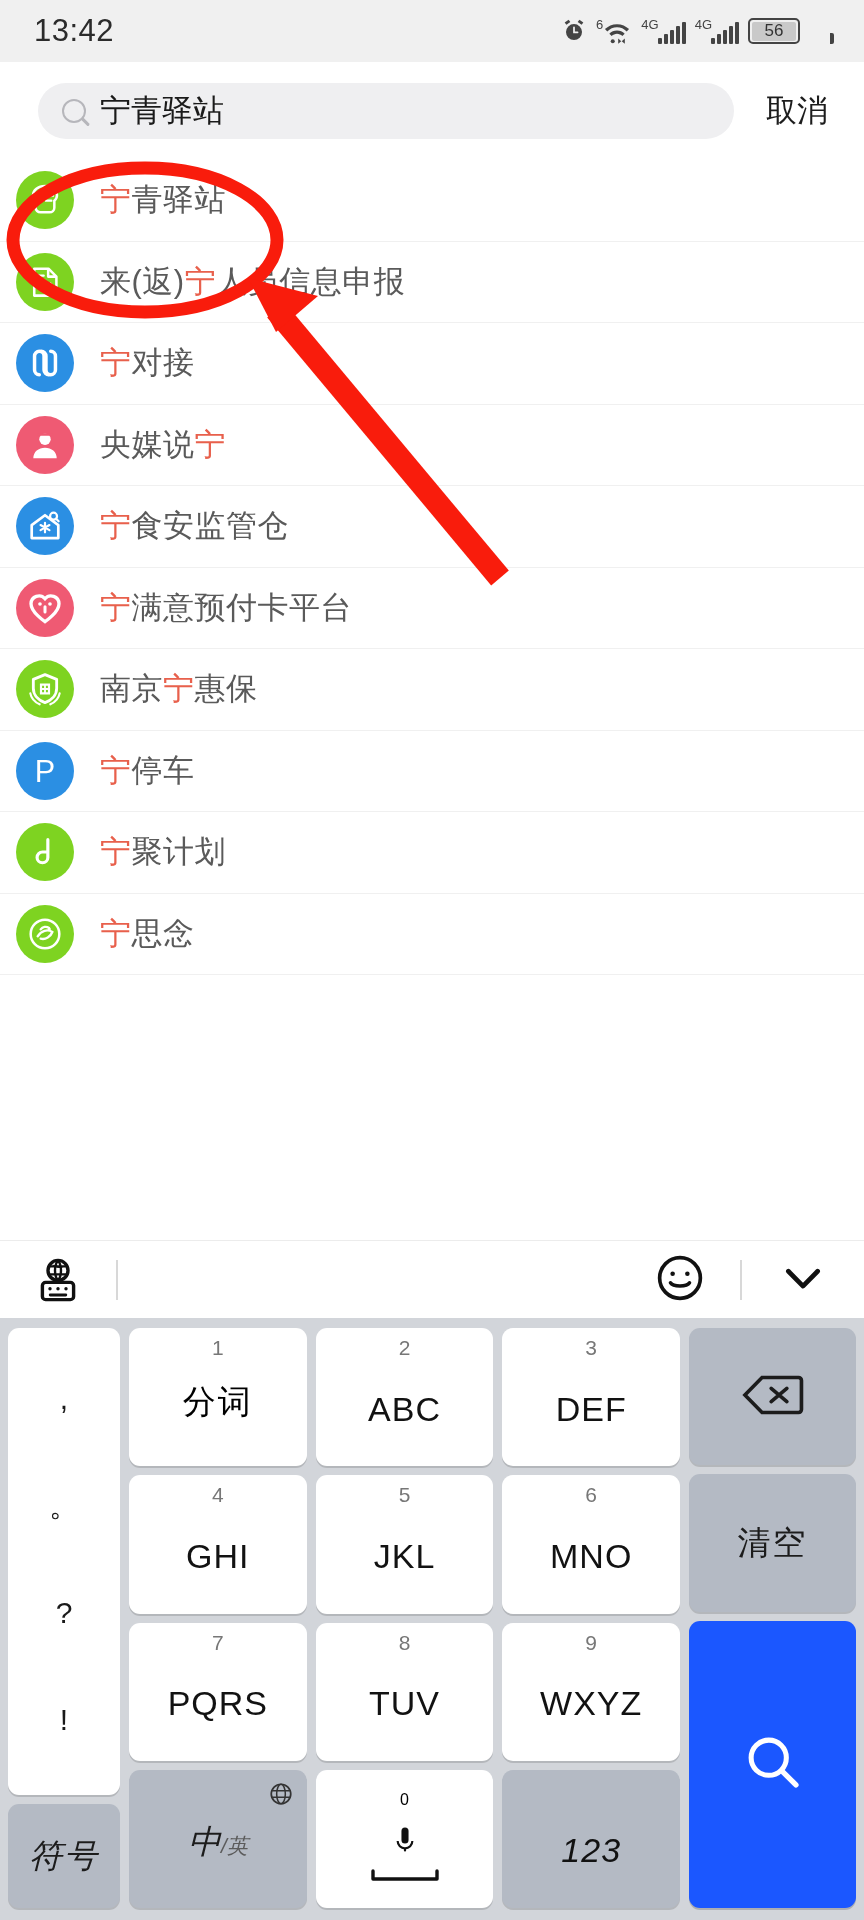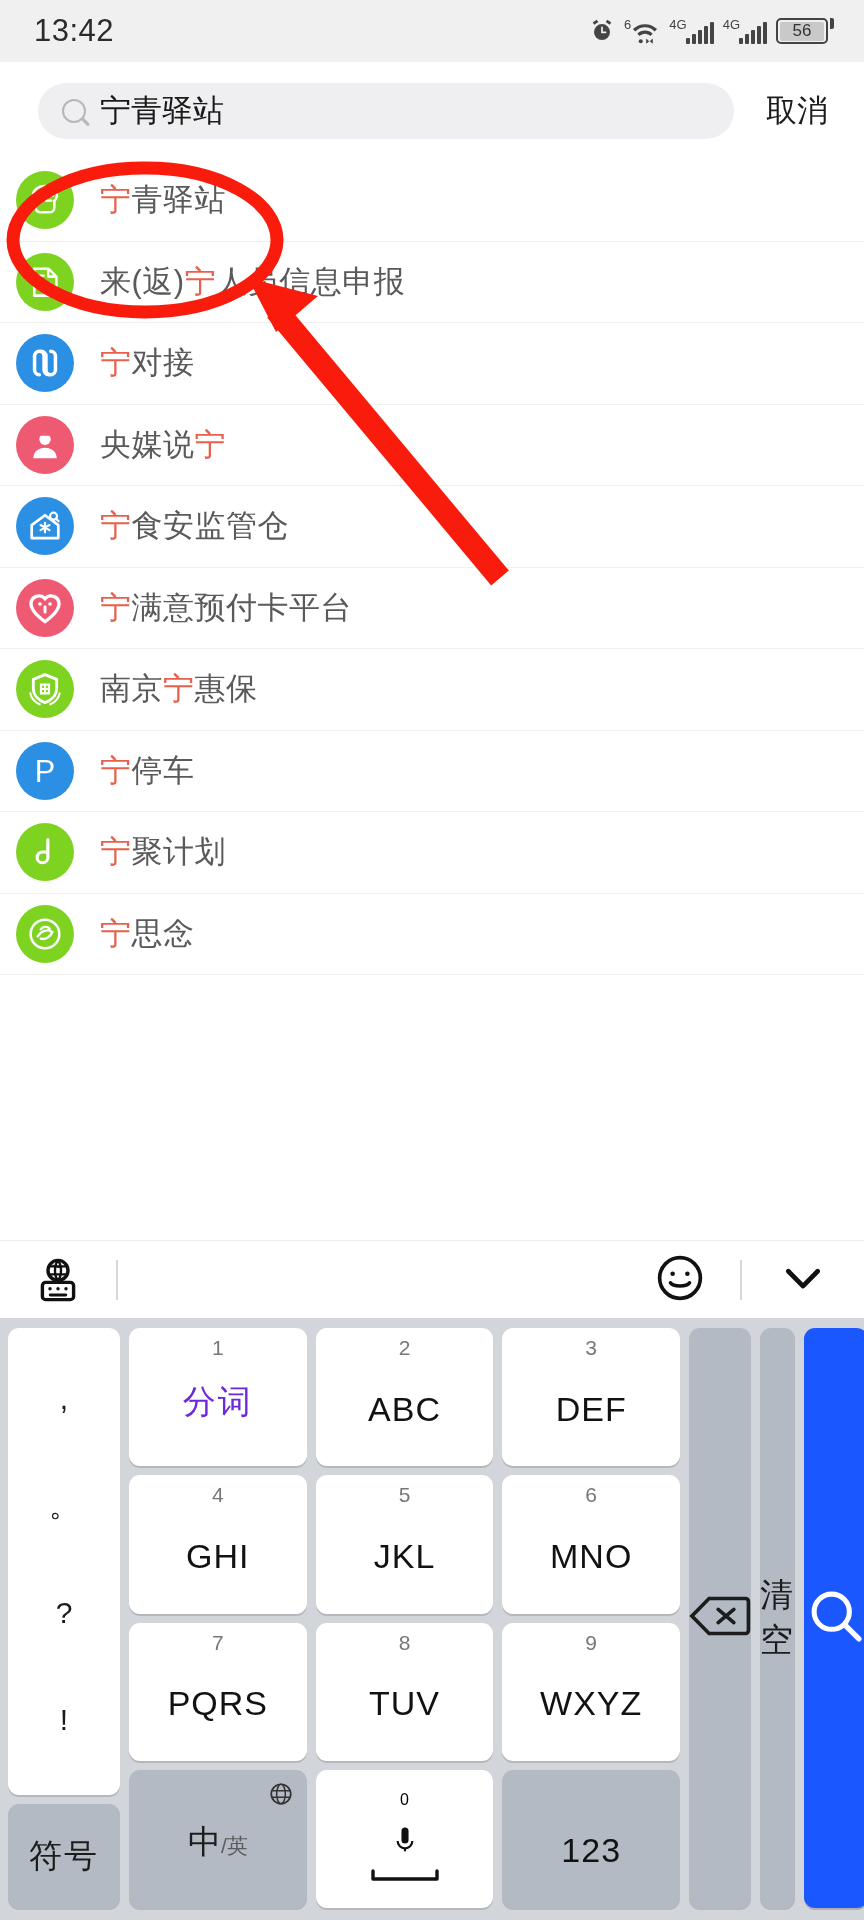--- a/index.html
+++ b/index.html
@@ -20,21 +20,21 @@
   .status-time{ font-size:31px; color:#2b2b2b; letter-spacing:0.5px; }
   .status-icons{ display:flex; align-items:center; gap:9px; }
   .si{ display:flex; align-items:flex-end; }
   .sup{ font-size:13px; color:#444; line-height:1; margin-right:-1px; margin-bottom:13px;}
   .bars{ display:flex; align-items:flex-end; gap:2px; height:22px; }
   .bars i{ display:block; width:4px; background:#444; border-radius:1px; }
   .bars i:nth-child(1){height:6px}.bars i:nth-child(2){height:10px}
   .bars i:nth-child(3){height:14px}.bars i:nth-child(4){height:18px}
   .bars i:nth-child(5){height:22px}
   .batt{
-    display:flex; align-items:flex-start;
+    display:flex; align-items:flex-end;gap:28px;
   }
   .batt-body{
     border:2.5px solid #444; border-radius:5px; width:52px; height:26px;
     display:flex; align-items:center; justify-content:center;
   }
   .batt-fill{ background:#c9c9c9; width:44px; height:19px; border-radius:2px;
     display:flex;align-items:center;justify-content:center;
     font-size:17px; color:#333; }
   .batt-cap{ width:4px;height:11px;background:#444;margin-left:2px;border-radius:0 2px 2px 0;}
 
@@ -112,25 +112,25 @@
     box-shadow:0 2px 0 rgba(0,0,0,0.14);
     display:flex; flex-direction:column;
     align-items:center; justify-content:center;
     position:relative;
   }
   .key .num{
     position:absolute; top:9px; left:0; right:0;
     text-align:center; font-size:21px; color:#777; line-height:1;
   }
   .key .lbl{ font-size:34px; color:#121212; letter-spacing:1px; margin-top:24px;}
-  .key .lbl-cn{ font-size:33px; color:#6d28d9; margin-top:10px; letter-spacing:2px;}
-  .key.fn{ background:#b4bac4; }
+  .key .lbl-cn{ font-size:33px; color:#000000; margin-top:10px; letter-spacing:2px;}
+  .key.fn{ background:#b4bac4;font-style:italic; }
   .key.fn .lbl-cn{ color:#1c1c1c; }
   .kb-col-right{
-    width:167px; flex:none; display:flex; flex-direction:row; gap:9px;
+    width:167px; flex:none; display:flex; flex-direction:column; gap:9px;
   }
   .key-bksp{
     flex:1; background:#b4bac4; border-radius:11px;
     box-shadow:0 2px 0 rgba(0,0,0,0.14);
     display:flex;align-items:center;justify-content:center;
   }
   .key-clear{
     flex:1; background:#b4bac4; border-radius:11px;
     box-shadow:0 2px 0 rgba(0,0,0,0.14);
     display:flex;align-items:center;justify-content:center;

